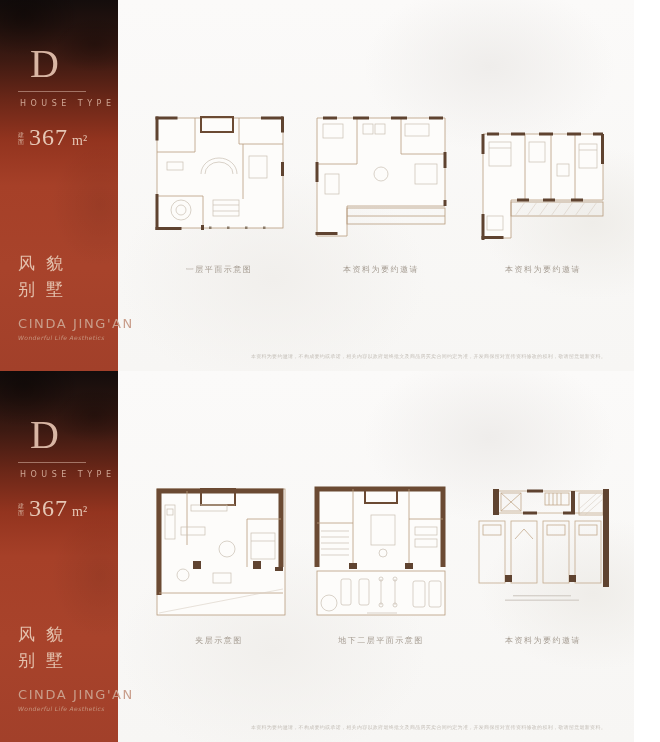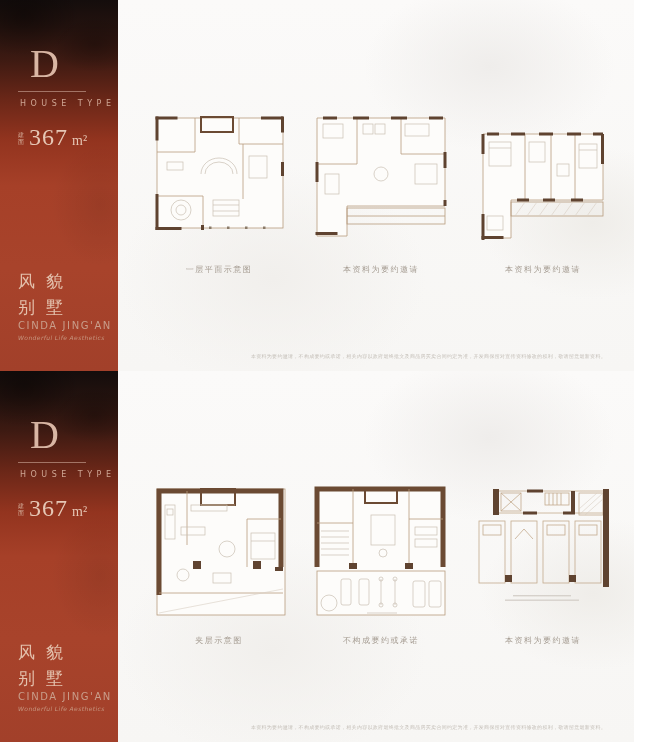--- a/index.html
+++ b/index.html
@@ -47,21 +47,21 @@
   }
   .sb-area-unit {
     font-family:"Liberation Serif","DejaVu Serif",serif;
     font-size:14px; line-height:15px; margin-left:4px;
   }
   .sb-bottom { margin-top:auto; position:relative; z-index:1; }
   .sb-cn {
     font-size:17px; letter-spacing:11px; color:#e3c0ac;
     line-height:26px; font-weight:500;
   }
-  .sb-brand { font-size:10px; letter-spacing:1.6px; color:#c99e8b; white-space:nowrap; }
+  .sb-brand { font-size:13px; letter-spacing:1.6px; color:#c99e8b; margin-top:14px; white-space:nowrap; }
   .sb-tagline { font-size:6px; font-style:italic; color:rgba(206,164,142,.85); margin-top:3px; letter-spacing:.4px; }
 
   
   .content {
     flex:1; position:relative; height:371px;
     background:
       radial-gradient(180px 120px at 72% 18%, #efedeb 0%, rgba(239,237,235,0) 70%),
       radial-gradient(220px 160px at 30% 75%, #f1efec 0%, rgba(241,239,236,0) 70%),
       radial-gradient(160px 110px at 92% 60%, #efede9 0%, rgba(239,237,233,0) 70%),
       linear-gradient(180deg,#fbfaf9,#f7f6f4);
@@ -334,21 +334,21 @@
               <circle cx="24" cy="128" r="8"></circle>
               <rect x="108" y="106" width="12" height="26" rx="2"></rect>
                 <rect x="124" y="106" width="12" height="26" rx="2"></rect>
               <line x1="62" y1="138" x2="92" y2="138"></line>
             </g>
             <g class="wd">
               <rect x="44" y="88" width="8" height="6"></rect>
                 <rect x="100" y="88" width="8" height="6"></rect>
             </g>
           </svg>
-          <figcaption class="plan-caption">不构成要约或承诺</figcaption>
+          <figcaption class="plan-caption">地下二层平面示意图</figcaption>
         </figure>
 
         <figure class="plan-fig">
           <svg width="152" height="152" viewBox="0 0 152 152">
             <g class="wl2">
               <line x1="30" y1="16" x2="138" y2="16"></line>
                 <line x1="30" y1="38" x2="138" y2="38"></line>
               <rect x="34" y="18" width="20" height="18"></rect>
               <line x1="34" y1="18" x2="54" y2="36"></line>
                 <line x1="54" y1="18" x2="34" y2="36"></line>

